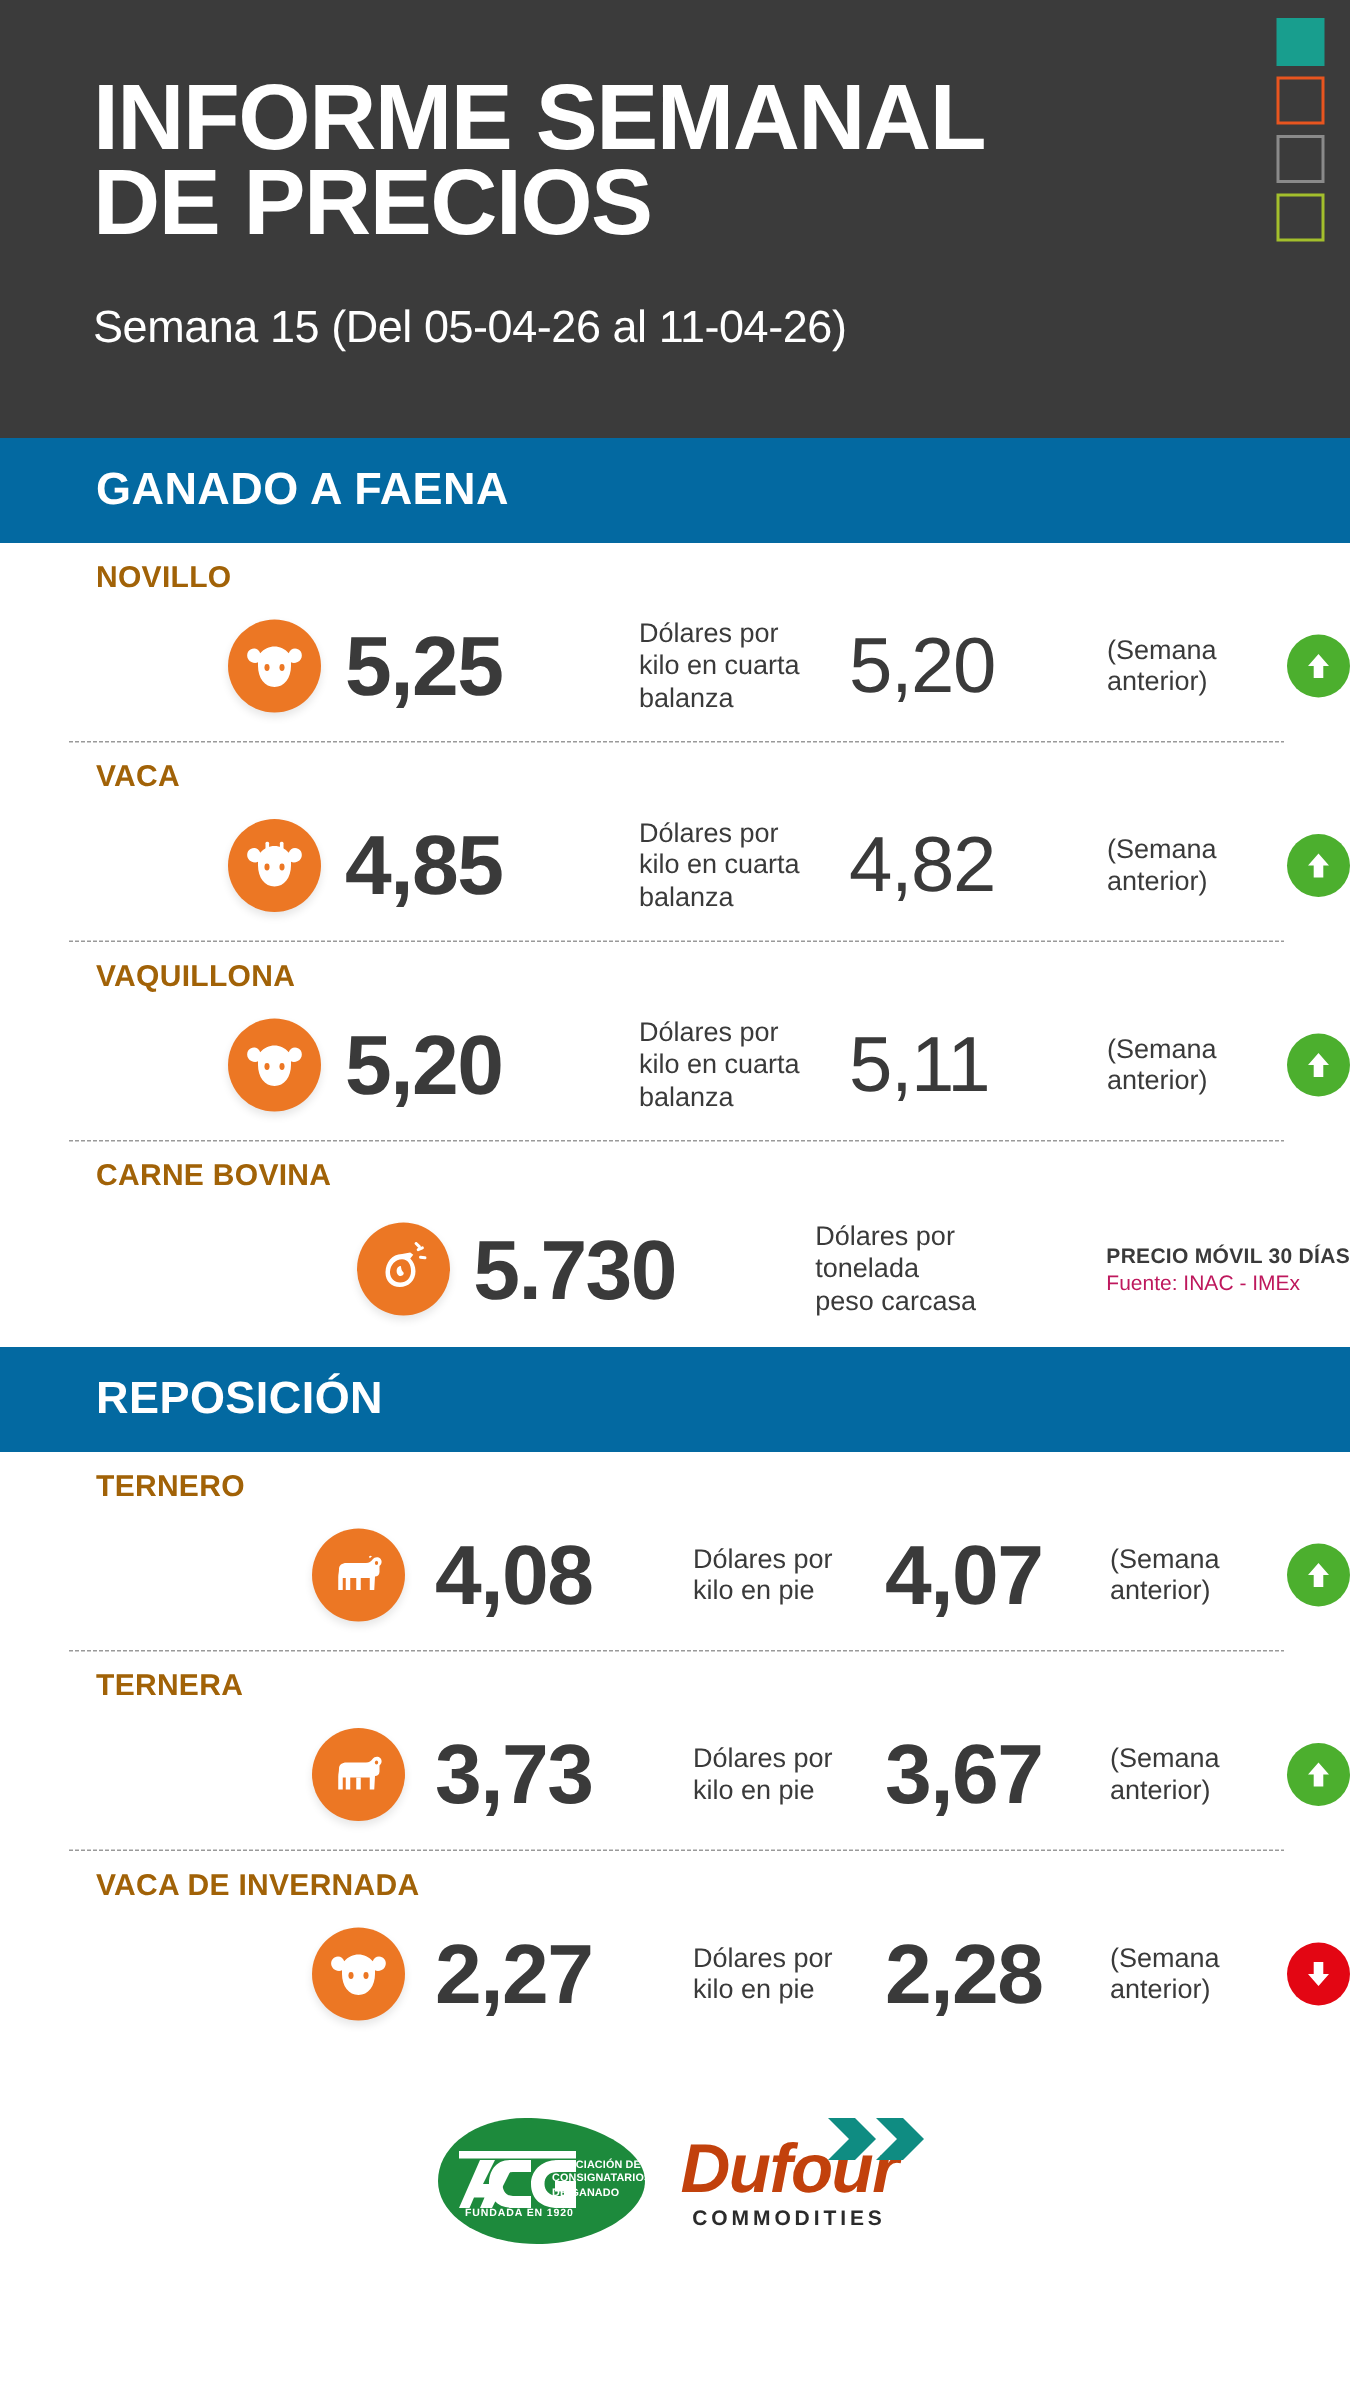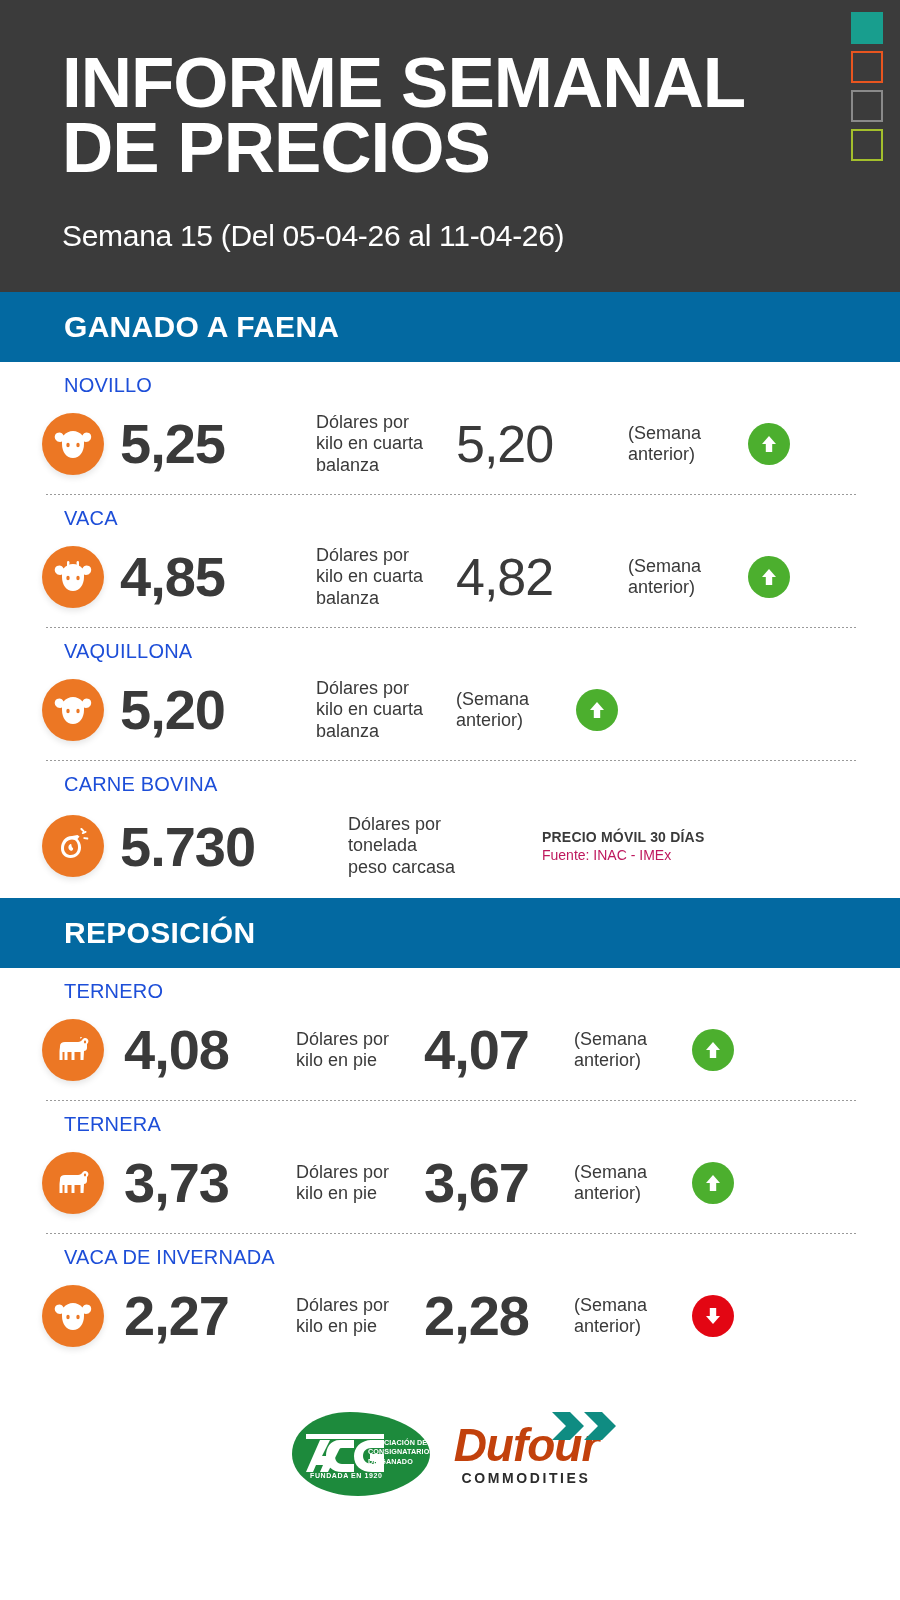--- a/index.html
+++ b/index.html
@@ -13,21 +13,21 @@
   }
 
   
   .header{
     position:relative;
     background:#3b3b3b;
     height:292px;
     padding:50px 0 0 62px;
   }
   .header-title{
-    font-size:71px;
+    font-size:62px;
     line-height:0.92;
     font-weight:bold;
     color:#ffffff;
     letter-spacing:-1px;
     max-width:760px;
   }
   .header-title .l2{ display:block; }
   .header-sub{
     margin-top:38px;
     font-size:30px;
@@ -56,32 +56,33 @@
     letter-spacing:0.3px;
   }
 
   
   .rows{ background:#ffffff; }
   .row{
     position:relative;
     padding:12px 0 6px 0;
   }
   .row-label{
-    color:#1d4ed8;
-    font-weight:normal;
+    color:#a16207;
+    font-weight:bold;
     font-size:20px;
     letter-spacing:0.2px;
     margin-left:64px;
     margin-bottom:4px;
   }
   .row-body{
     display:flex;
     align-items:center;
     height:86px;
     padding-left:42px;
+    justify-content:flex-end;
   }
   .icon-circle{
     width:62px; height:62px;
     border-radius:50%;
     background:#ec7724;
     display:flex; align-items:center; justify-content:center;
     flex:0 0 auto;
     box-shadow:0 3px 6px rgba(0,0,0,0.10);
   }
   .icon-circle svg{ display:block; }
@@ -291,20 +292,21 @@
         <svg width="38" height="32" viewBox="0 0 38 32">
             <path fill="#fff" d="M3 5 C1 6 0 9 1.5 11.5 C3 14 6.5 14.5 8 13.5 L8 16 C8 24 12.5 30 19 30 C25.5 30 30 24 30 16 L30 13.5 C31.5 14.5 35 14 36.5 11.5 C38 9 37 6 35 5 C32 3.5 29.5 5 28.5 7.5 C26 4.5 22.5 3 19 3 C15.5 3 12 4.5 9.5 7.5 C8.5 5 6 3.5 3 5 Z"></path>
             <ellipse cx="14" cy="17" rx="1.7" ry="2.3" fill="#ec7724"></ellipse>
             <ellipse cx="24" cy="17" rx="1.7" ry="2.3" fill="#ec7724"></ellipse>
           </svg>
       </div>
       <div class="c-price price-main">5,20</div>
       <div class="c-unit unit">Dólares por
 kilo en cuarta
 balanza</div>
+      <div class="c-prev price-prev">5,11</div>
       <div class="c-prevlabel prev-label">(Semana
 anterior)</div>
       <div class="arrow-wrap">
         <div class="arrow up">
           <svg width="22" height="22" viewBox="0 0 22 22">
               <path fill="#fff" d="M11 3 L18 11 L14.2 11 L14.2 19 L7.8 19 L7.8 11 L4 11 Z"></path>
             </svg>
         </div>
       </div>
     </div>

